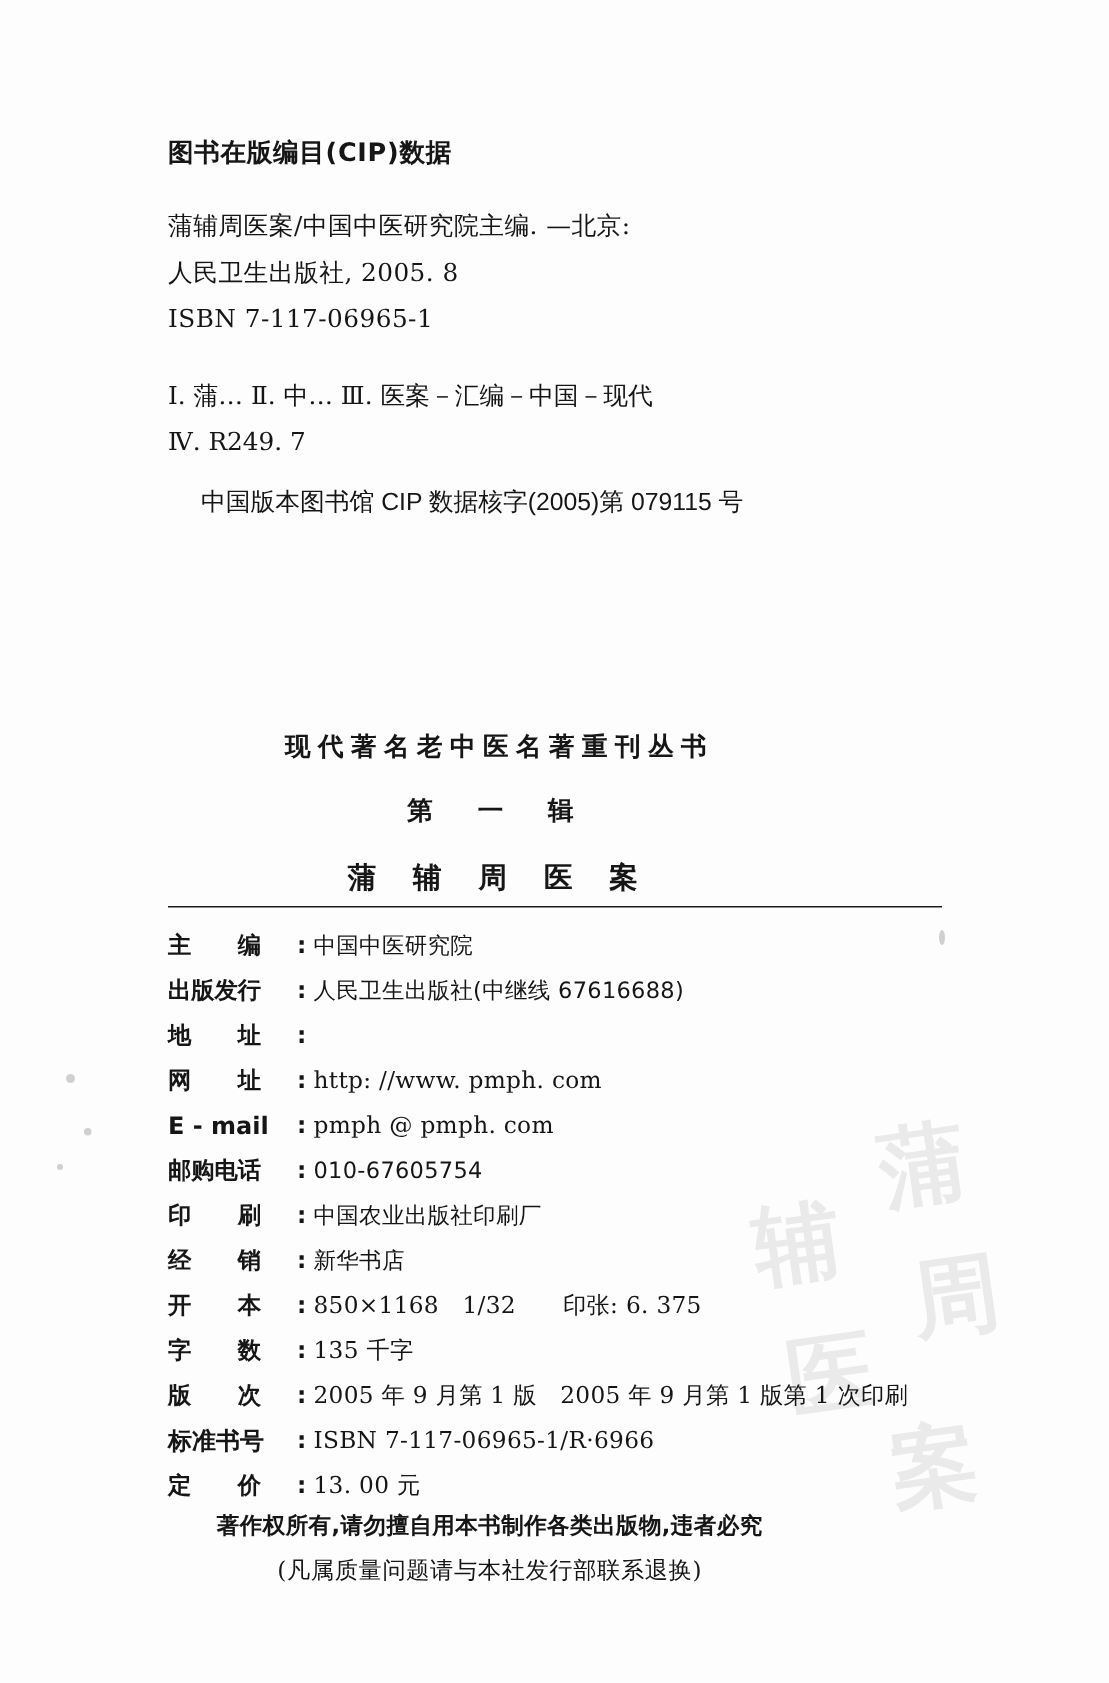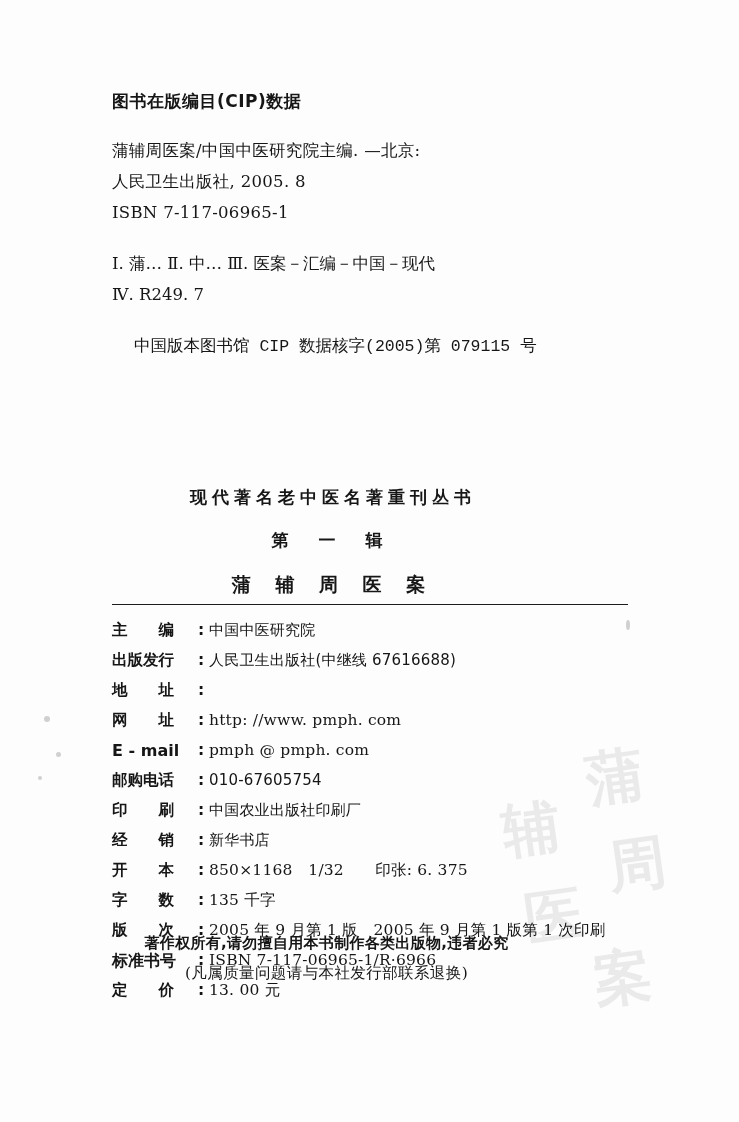--- a/index.html
+++ b/index.html
@@ -72,24 +72,24 @@
   }
   .cip-gap {
     height: 14px;
   }
   .cip-index {
     font-family: "DejaVu Serif", "Liberation Serif", serif;
     font-size: 16.5px;
     line-height: 31px;
   }
   .cip-final {
-    font-family: Liberation Mono, monospace;
+    font-family: Liberation Sans, sans-serif;
     font-size: 16.5px;
     line-height: 31px;
-    margin-top: 21px;
+    margin-top: 10px;
     padding-left: 22px;
   }
 
   
   .series {
     position: absolute;
     left: 0;
     top: 486px;
     width: 666px;
     text-align: center;
@@ -163,21 +163,21 @@
     font-size: 15px;
   }
   .co-label.wide {
     font-size: 16px;
   }
 
   
   .notice {
     position: absolute;
     left: 0;
-    top: 934px;
+    top: 1008px;
     width: 653px;
     text-align: center;
   }
   .notice-1 {
     font-family: "DejaVu Sans", "Liberation Sans", sans-serif;
     font-weight: 700;
     font-size: 15px;
     letter-spacing: 0.3px;
     margin-bottom: 10px;
   }

